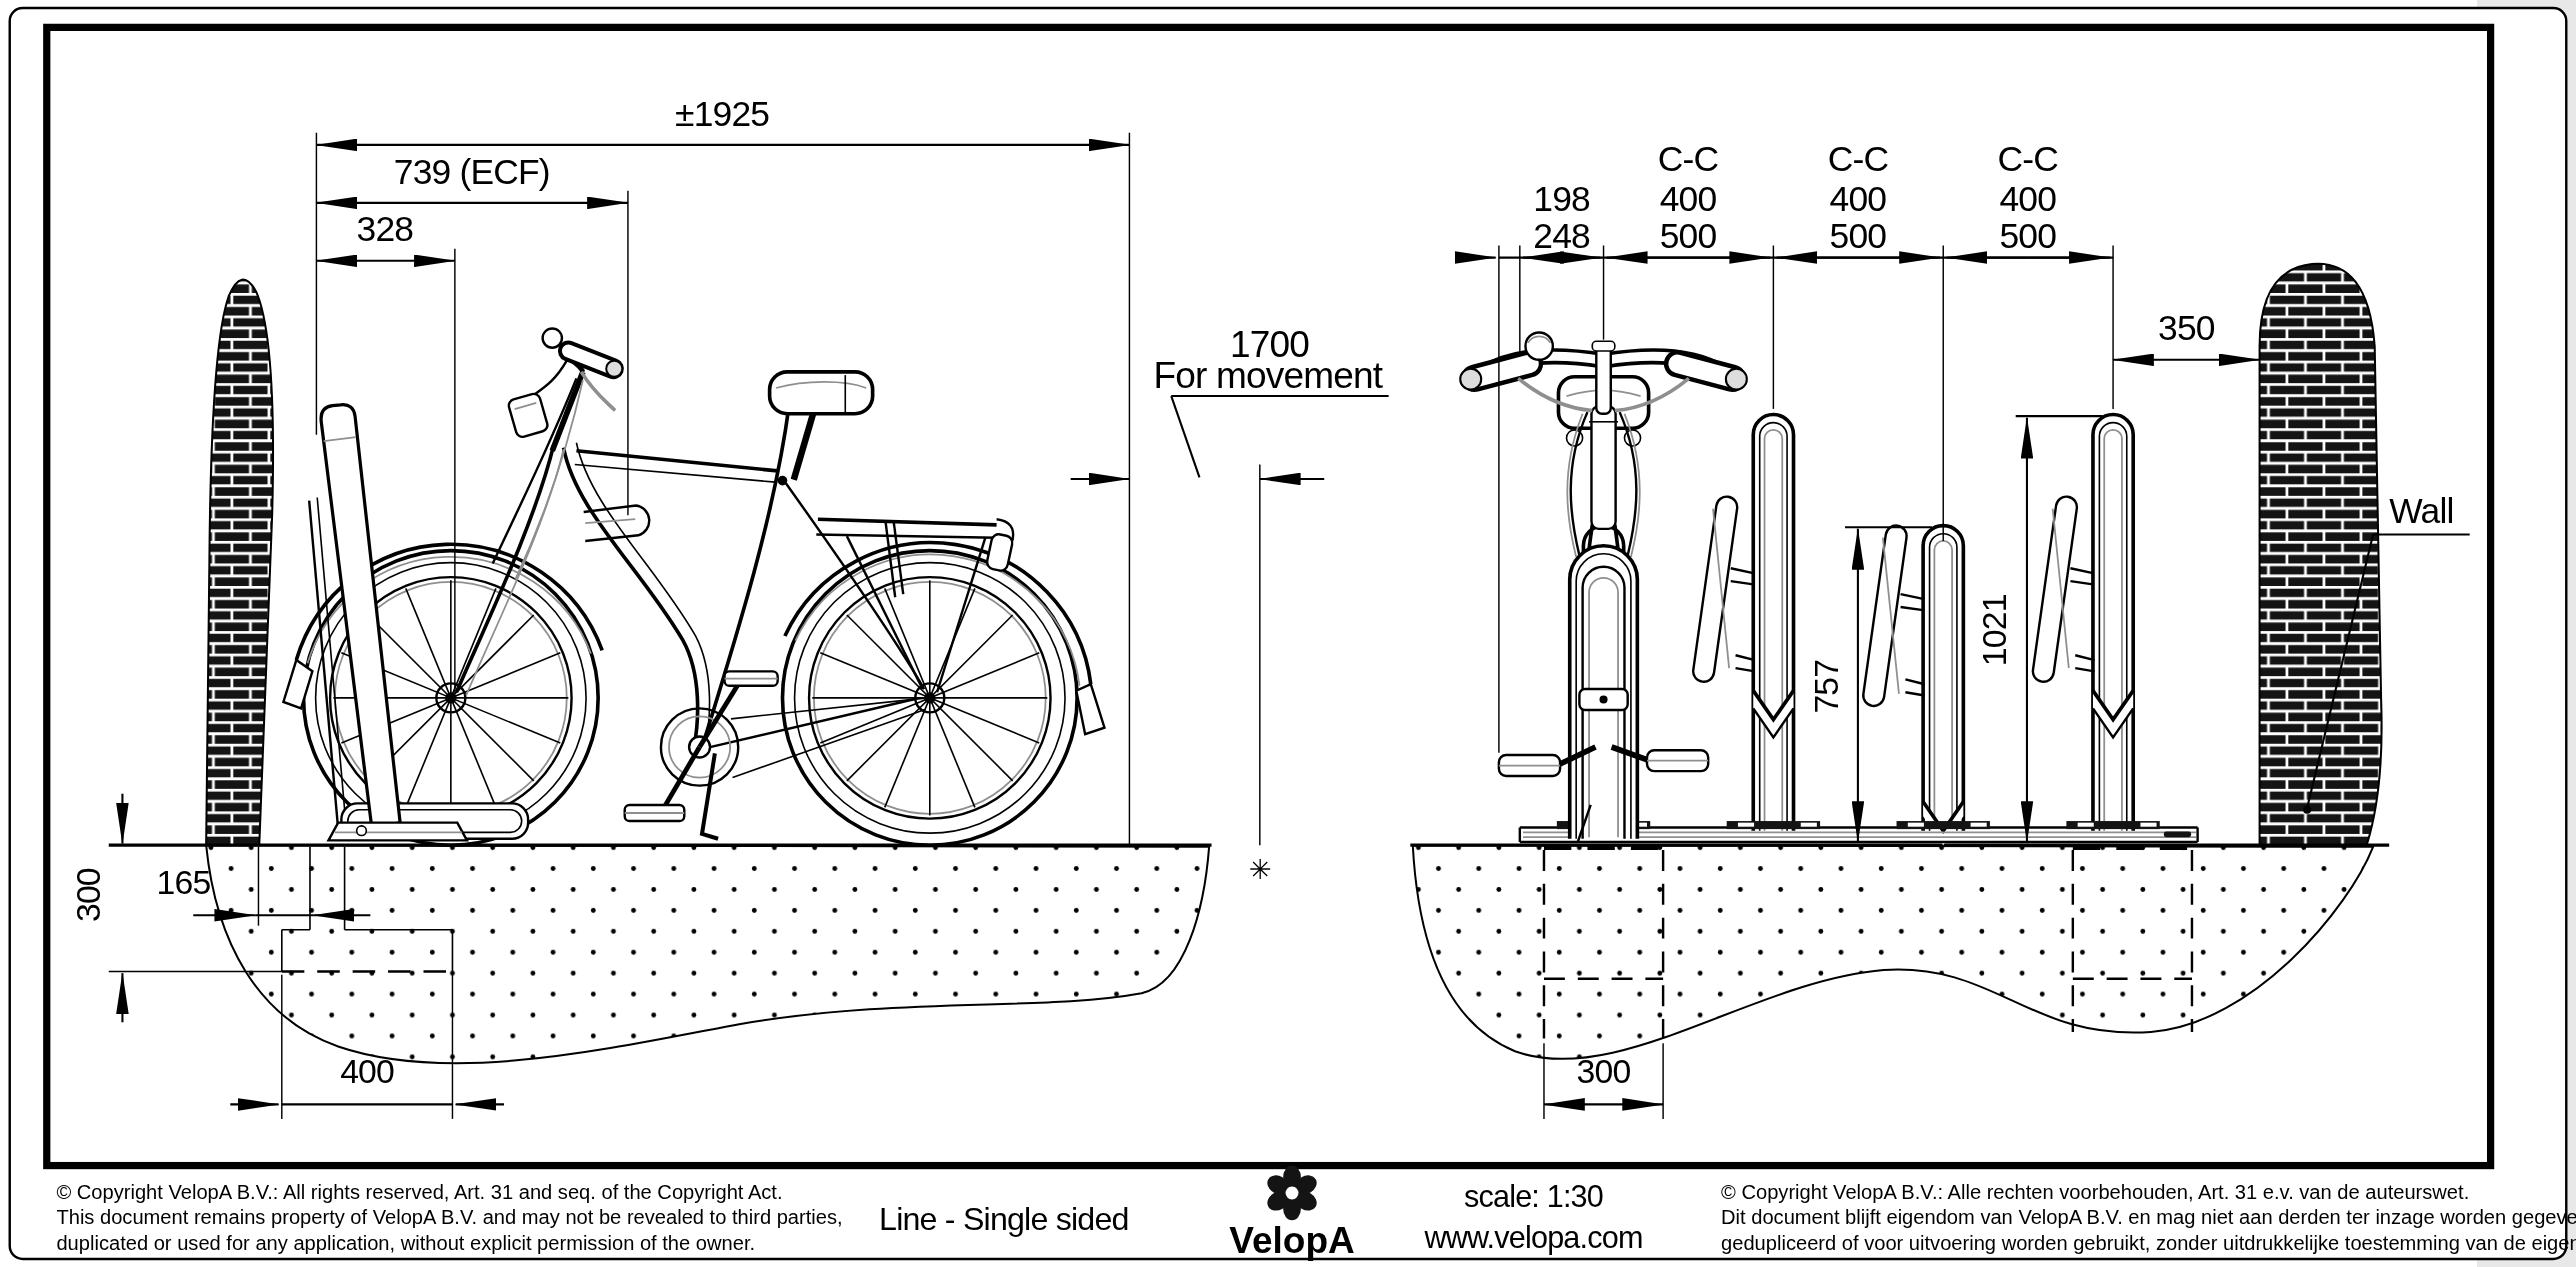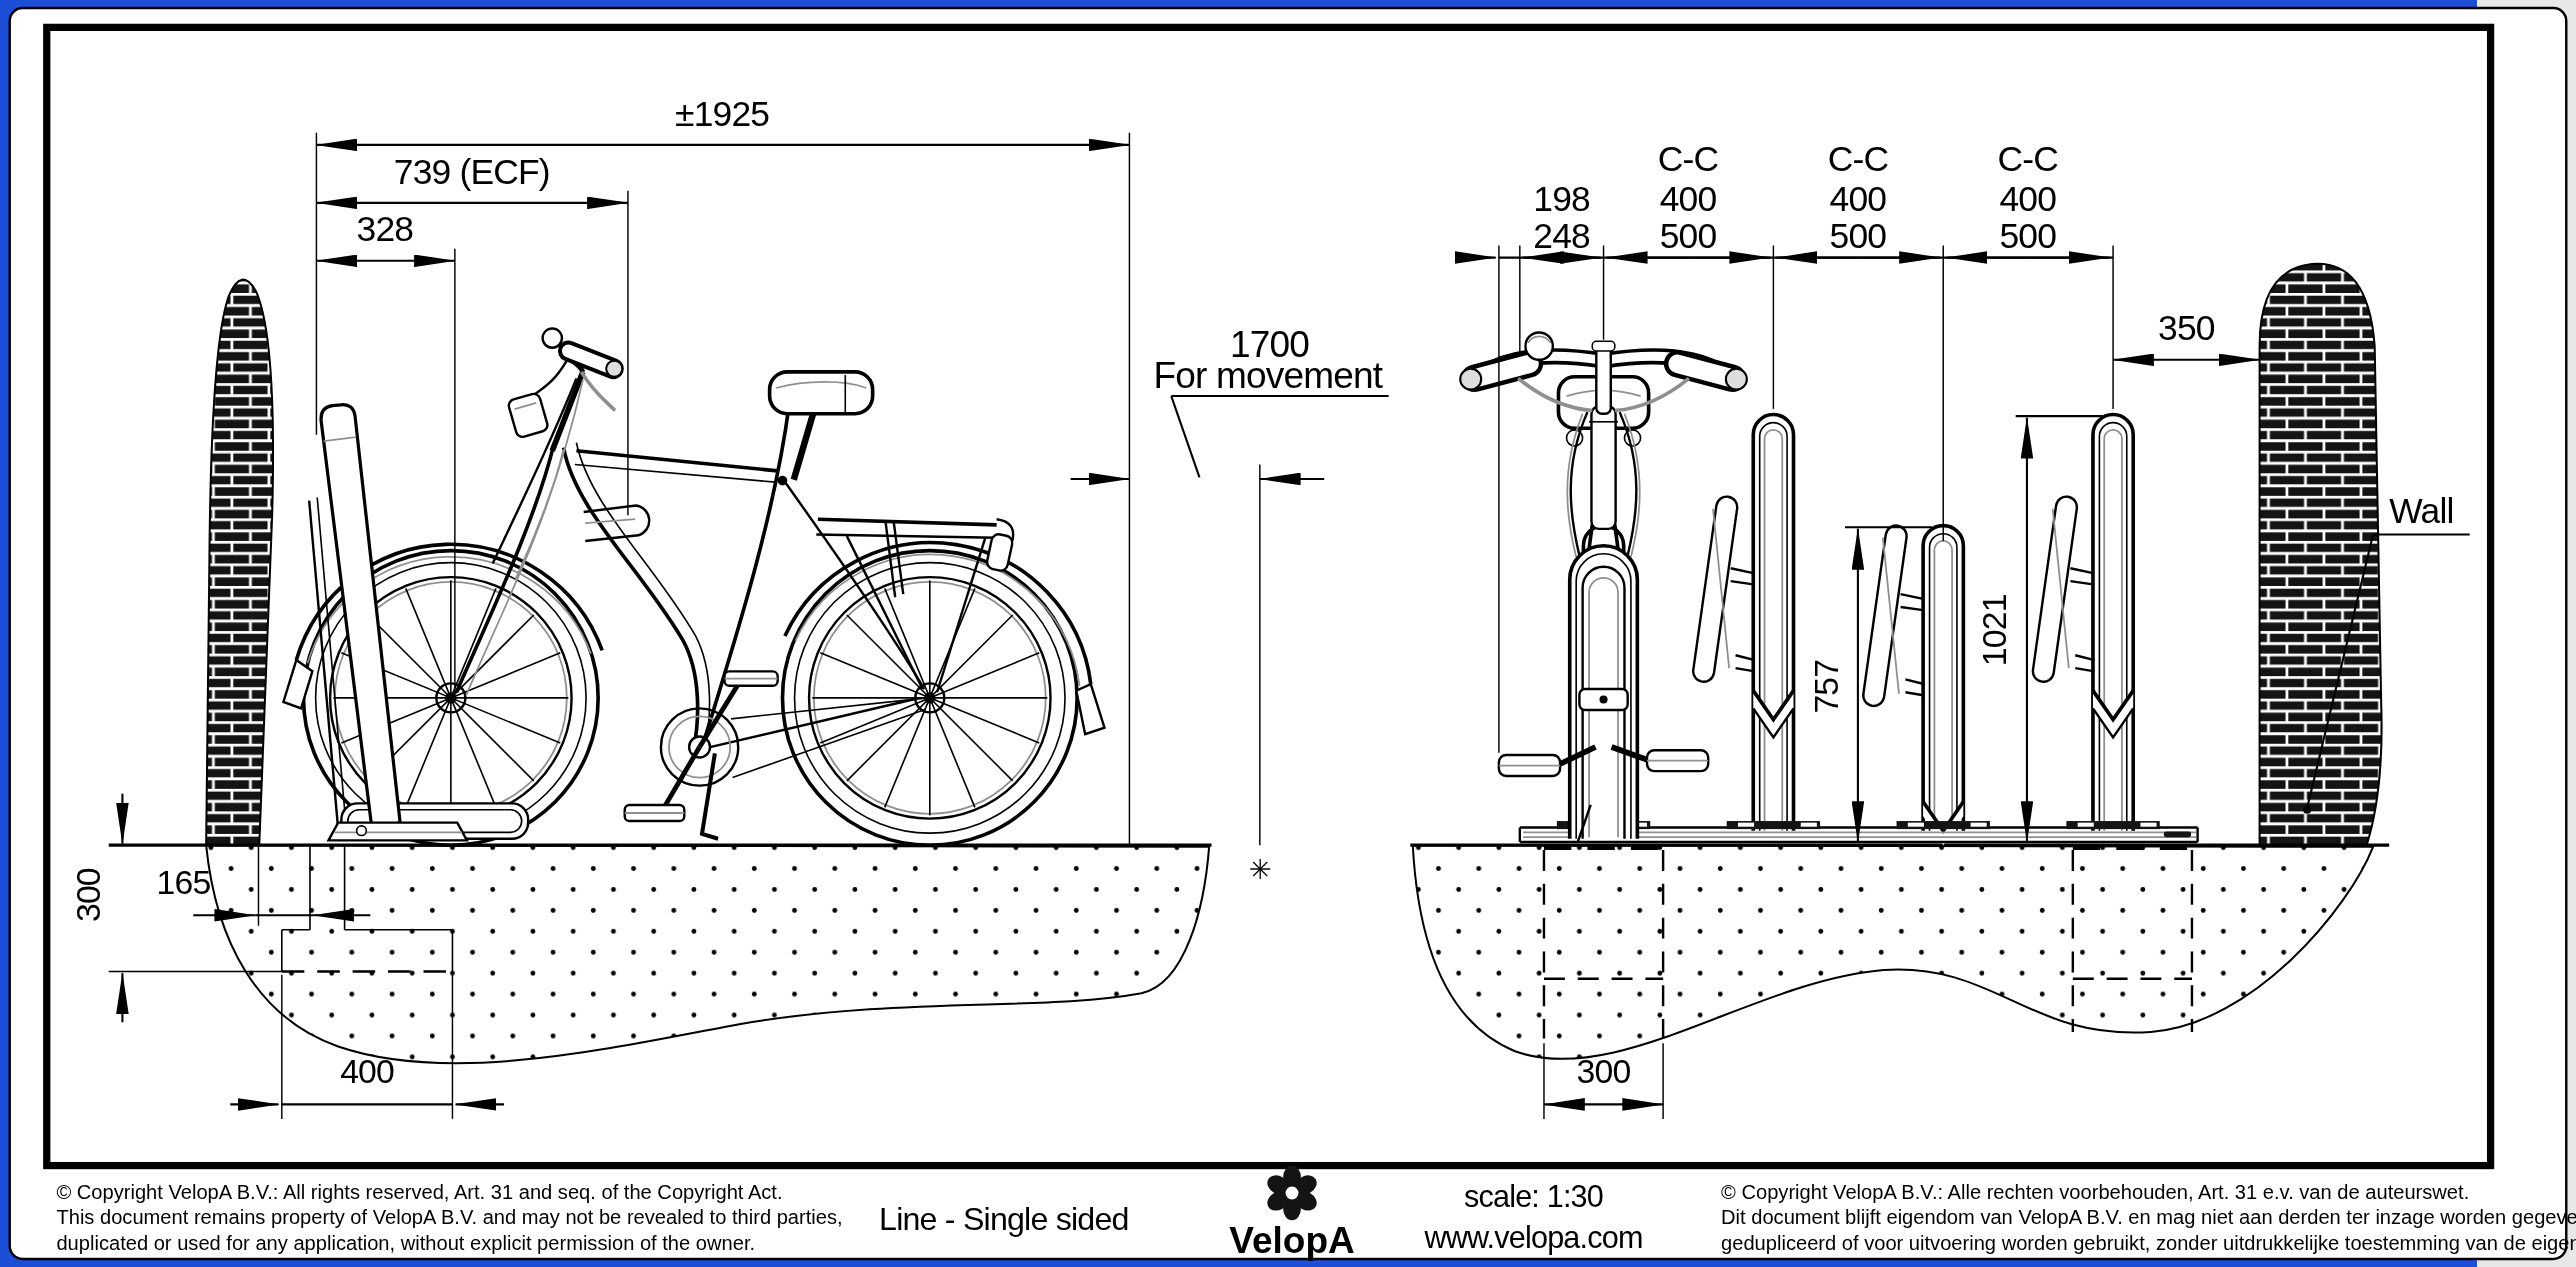--- a/index.html
+++ b/index.html
@@ -1,16 +1,16 @@
 <!DOCTYPE html>
 <html style="font-size:13px"><head>
 <meta charset="utf-8">
 <style>
   html,body{margin:0;padding:0;background:#e8e8e8;}
-  .page{position:relative;width:2477px;height:1267px;background:#1d4ed8;font-family:"Liberation Sans",sans-serif;}
+  .page{position:relative;width:2477px;height:1267px;background:#ffffff;font-family:"Liberation Sans",sans-serif;}
   svg{display:block;}
   .ln{stroke:#000;fill:none;stroke-width:3;}
   .ln2{stroke:#000;fill:none;stroke-width:2;}
   .ln45{stroke:#000;fill:none;stroke-width:4.5;}
   .thin{stroke:#000;fill:none;stroke-width:1.8;}
   .dim{stroke:#000;fill:none;stroke-width:2.6;}
   .gray{stroke:#8f8f8f;fill:none;stroke-width:2.2;}
   .gray3{stroke:#8f8f8f;fill:none;stroke-width:4.5;}
   .wfill{fill:#ffffff;}
   .txt{fill:#000;font-family:"Liberation Sans",sans-serif;letter-spacing:-1px;}

